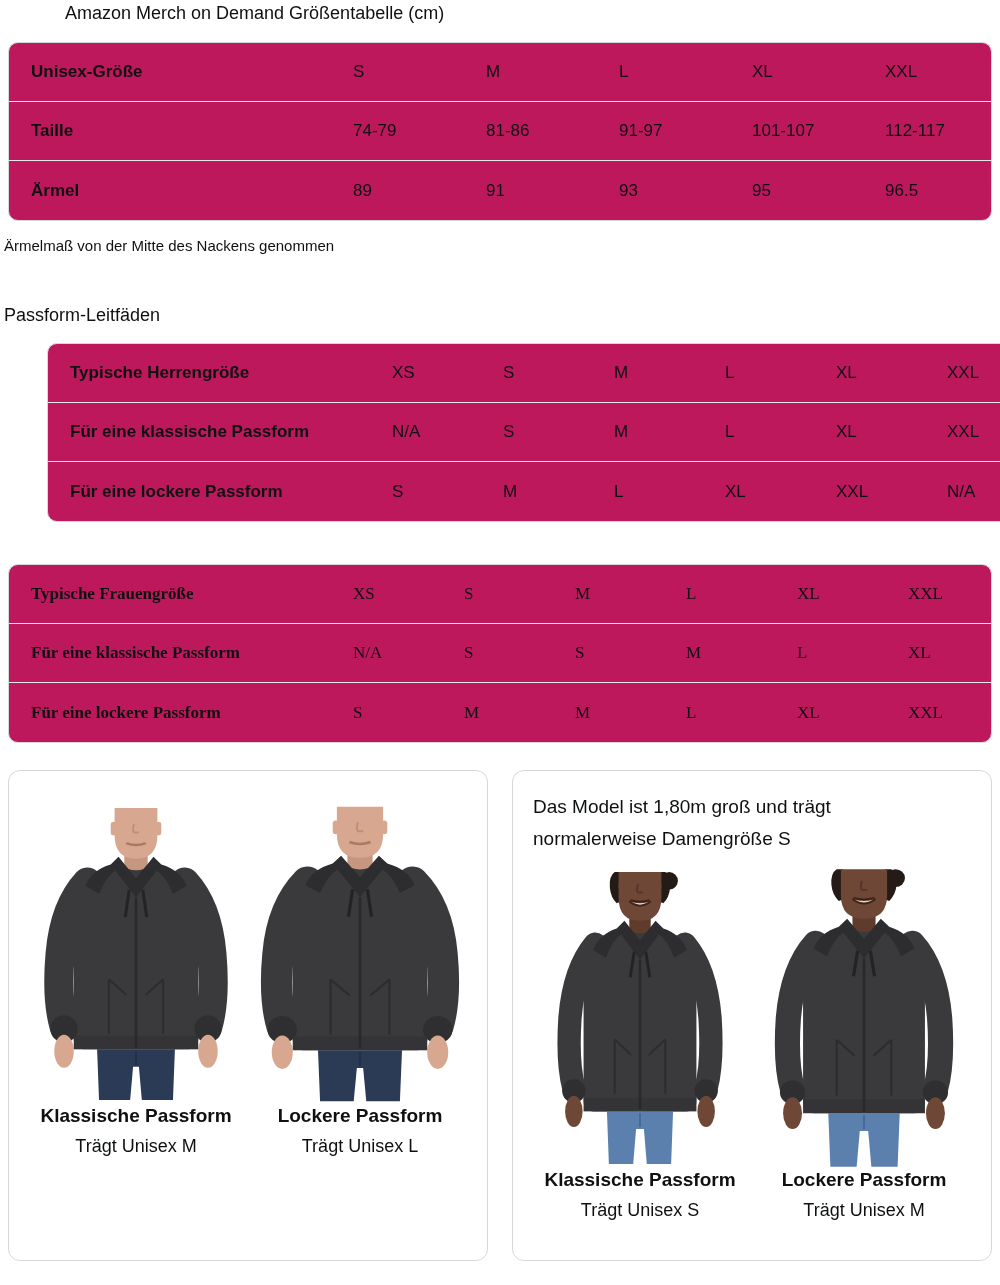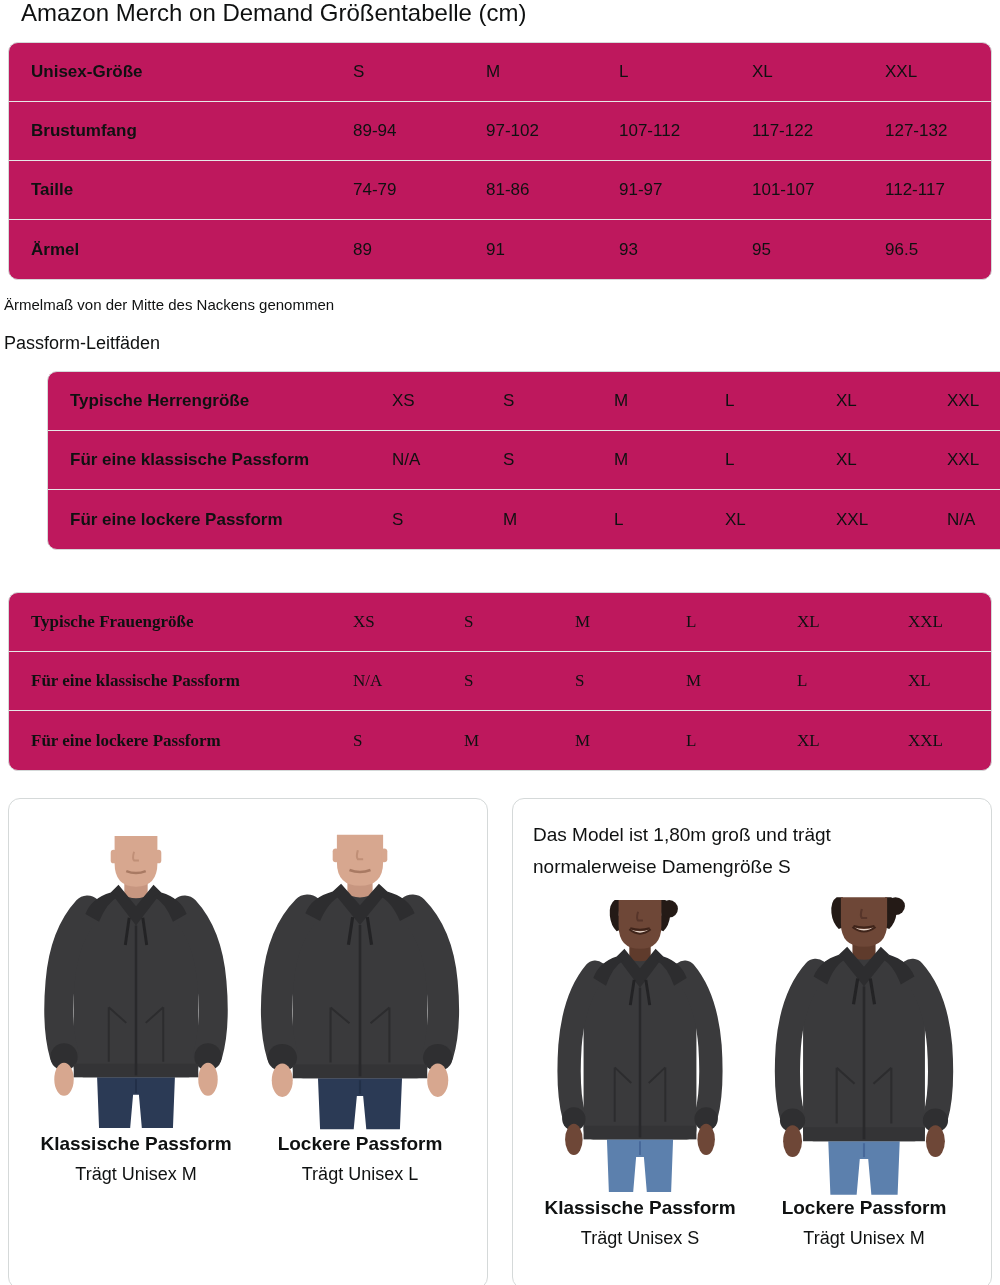--- a/index.html
+++ b/index.html
@@ -4,21 +4,21 @@
 <style>
   html,body { margin:0; padding:0; }
   body {
     width:1000px; height:1285px;
     background:#ffffff;
     color:#0f1111;
     font-family:"Liberation Sans", sans-serif;
     position:relative;
     overflow:hidden;
   }
-  .page-title { font-size:24px; line-height:22px; padding:2px 0 0 21px; }
+  .page-title { font-size:18px; line-height:22px; padding:2px 0 0 21px;margin-left:44px; }
 
   .tbl {
     width:984px; margin-left:8px;
     border:1px solid #d5d9d9; border-radius:10px;
     background:#be185d; box-sizing:border-box;
     overflow:hidden;
   }
   .trow {
     display:grid; align-items:center;
     height:59px; padding-left:22px;
@@ -26,21 +26,21 @@
     box-sizing:border-box;
   }
   .trow:last-child { border-bottom:none; }
   .cols5 .trow { grid-template-columns:322px 133px 133px 133px 133px auto; }
   .cols6 .trow { grid-template-columns:322px 111px 111px 111px 111px 111px auto; }
   .tcell { font-size:17px; white-space:nowrap; }
   .tcell.lbl { font-weight:700; }
 
   .tbl-1 { margin-top:18px; }
   .note { font-size:15px; margin:16px 0 0 4px; }
-  .section-heading { font-size:18px; margin:20px 0 0 4px; }
+  .section-heading { font-size:18px; margin:51px 0 0 4px; }
   .tbl-2 { margin-top:17px;margin-left:47px; }
   .tbl-3 { margin-top:42px;font-family:Liberation Serif, serif; }
 
   .cards { display:flex; gap:24px; margin:27px 8px 0 8px; }
   .card {
     width:480px; height:491px;
     border:1px solid #d5d9d9; border-radius:12px;
     box-sizing:border-box;
     padding:20px 20px 0 20px;
   }
@@ -118,28 +118,20 @@
 <div class="tbl cols5 tbl-1">
   <div class="trow">
     <div class="tcell lbl">Unisex-Größe</div>
     <div class="tcell">S</div>
     <div class="tcell">M</div>
     <div class="tcell">L</div>
     <div class="tcell">XL</div>
     <div class="tcell">XXL</div>
   </div>
   <div class="trow">
-    <div class="tcell lbl">Brustumfang</div>
-    <div class="tcell">89-94</div>
-    <div class="tcell">97-102</div>
-    <div class="tcell">107-112</div>
-    <div class="tcell">117-122</div>
-    <div class="tcell">127-132</div>
-  </div>
-  <div class="trow">
     <div class="tcell lbl">Taille</div>
     <div class="tcell">74-79</div>
     <div class="tcell">81-86</div>
     <div class="tcell">91-97</div>
     <div class="tcell">101-107</div>
     <div class="tcell">112-117</div>
   </div>
   <div class="trow">
     <div class="tcell lbl">Ärmel</div>
     <div class="tcell">89</div>

